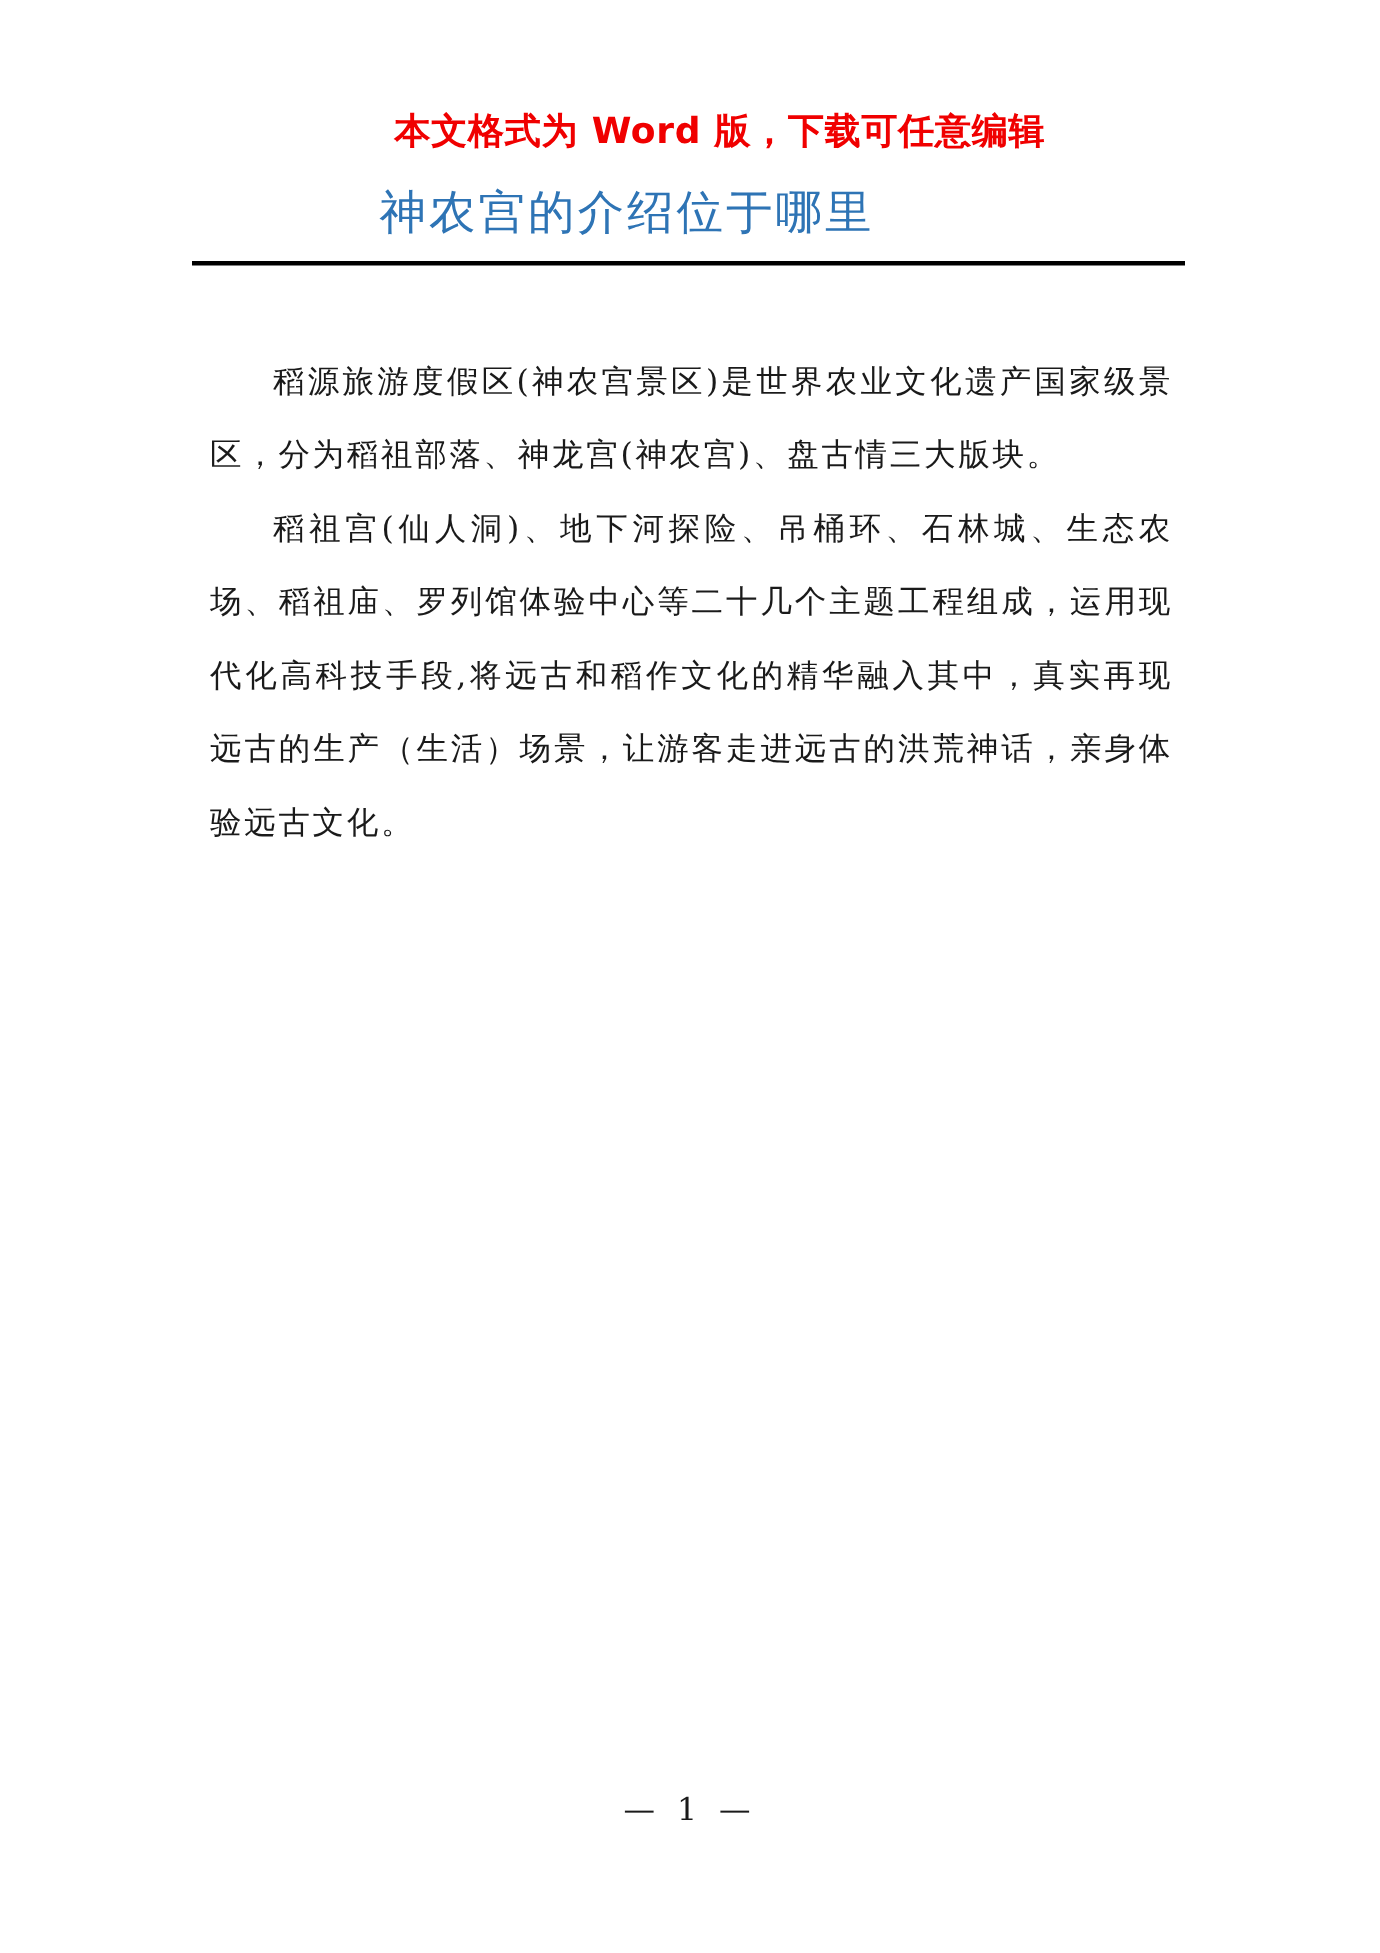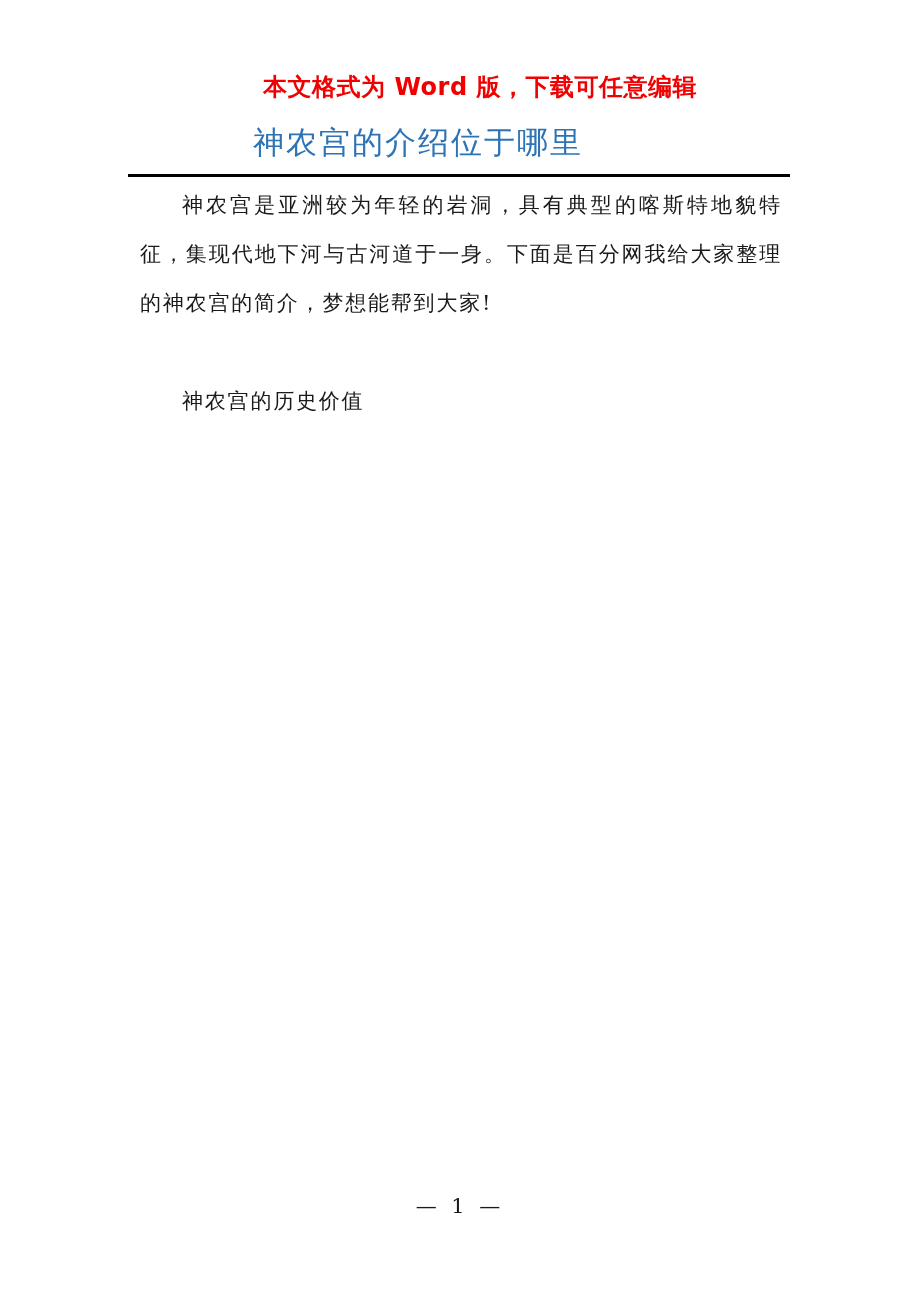--- a/index.html
+++ b/index.html
@@ -80,18 +80,18 @@
     }
   </style>
 </head>
 <body>
 
 <div class="banner">本文格式为 Word 版，下载可任意编辑</div>
 <div class="doc-title">神农宫的介绍位于哪里</div>
 <div class="rule"></div>
 
 <div class="body-text">
-  <p class="para">神农宫是亚洲较为年轻的岩洞，具有典型的喀斯特地貌特征，集现代地下河与古河道于一身。下面是百分网我给大家整理的神农宫的简介，梦想能帮到大家!</p>
   <p class="para spacer"></p>
-  <p class="para">神农宫的历史价值</p>
+  <p class="para">稻源旅游度假区(神农宫景区)是世界农业文化遗产国家级景区，分为稻祖部落、神龙宫(神农宫)、盘古情三大版块。</p>
+  <p class="para">稻祖宫(仙人洞)、地下河探险、吊桶环、石林城、生态农场、稻祖庙、罗列馆体验中心等二十几个主题工程组成，运用现代化高科技手段,将远古和稻作文化的精华融入其中，真实再现远古的生产（生活）场景，让游客走进远古的洪荒神话，亲身体验远古文化。</p>
 </div>
 
 <div class="page-number">— 1 —</div>
 
 </body></html>

